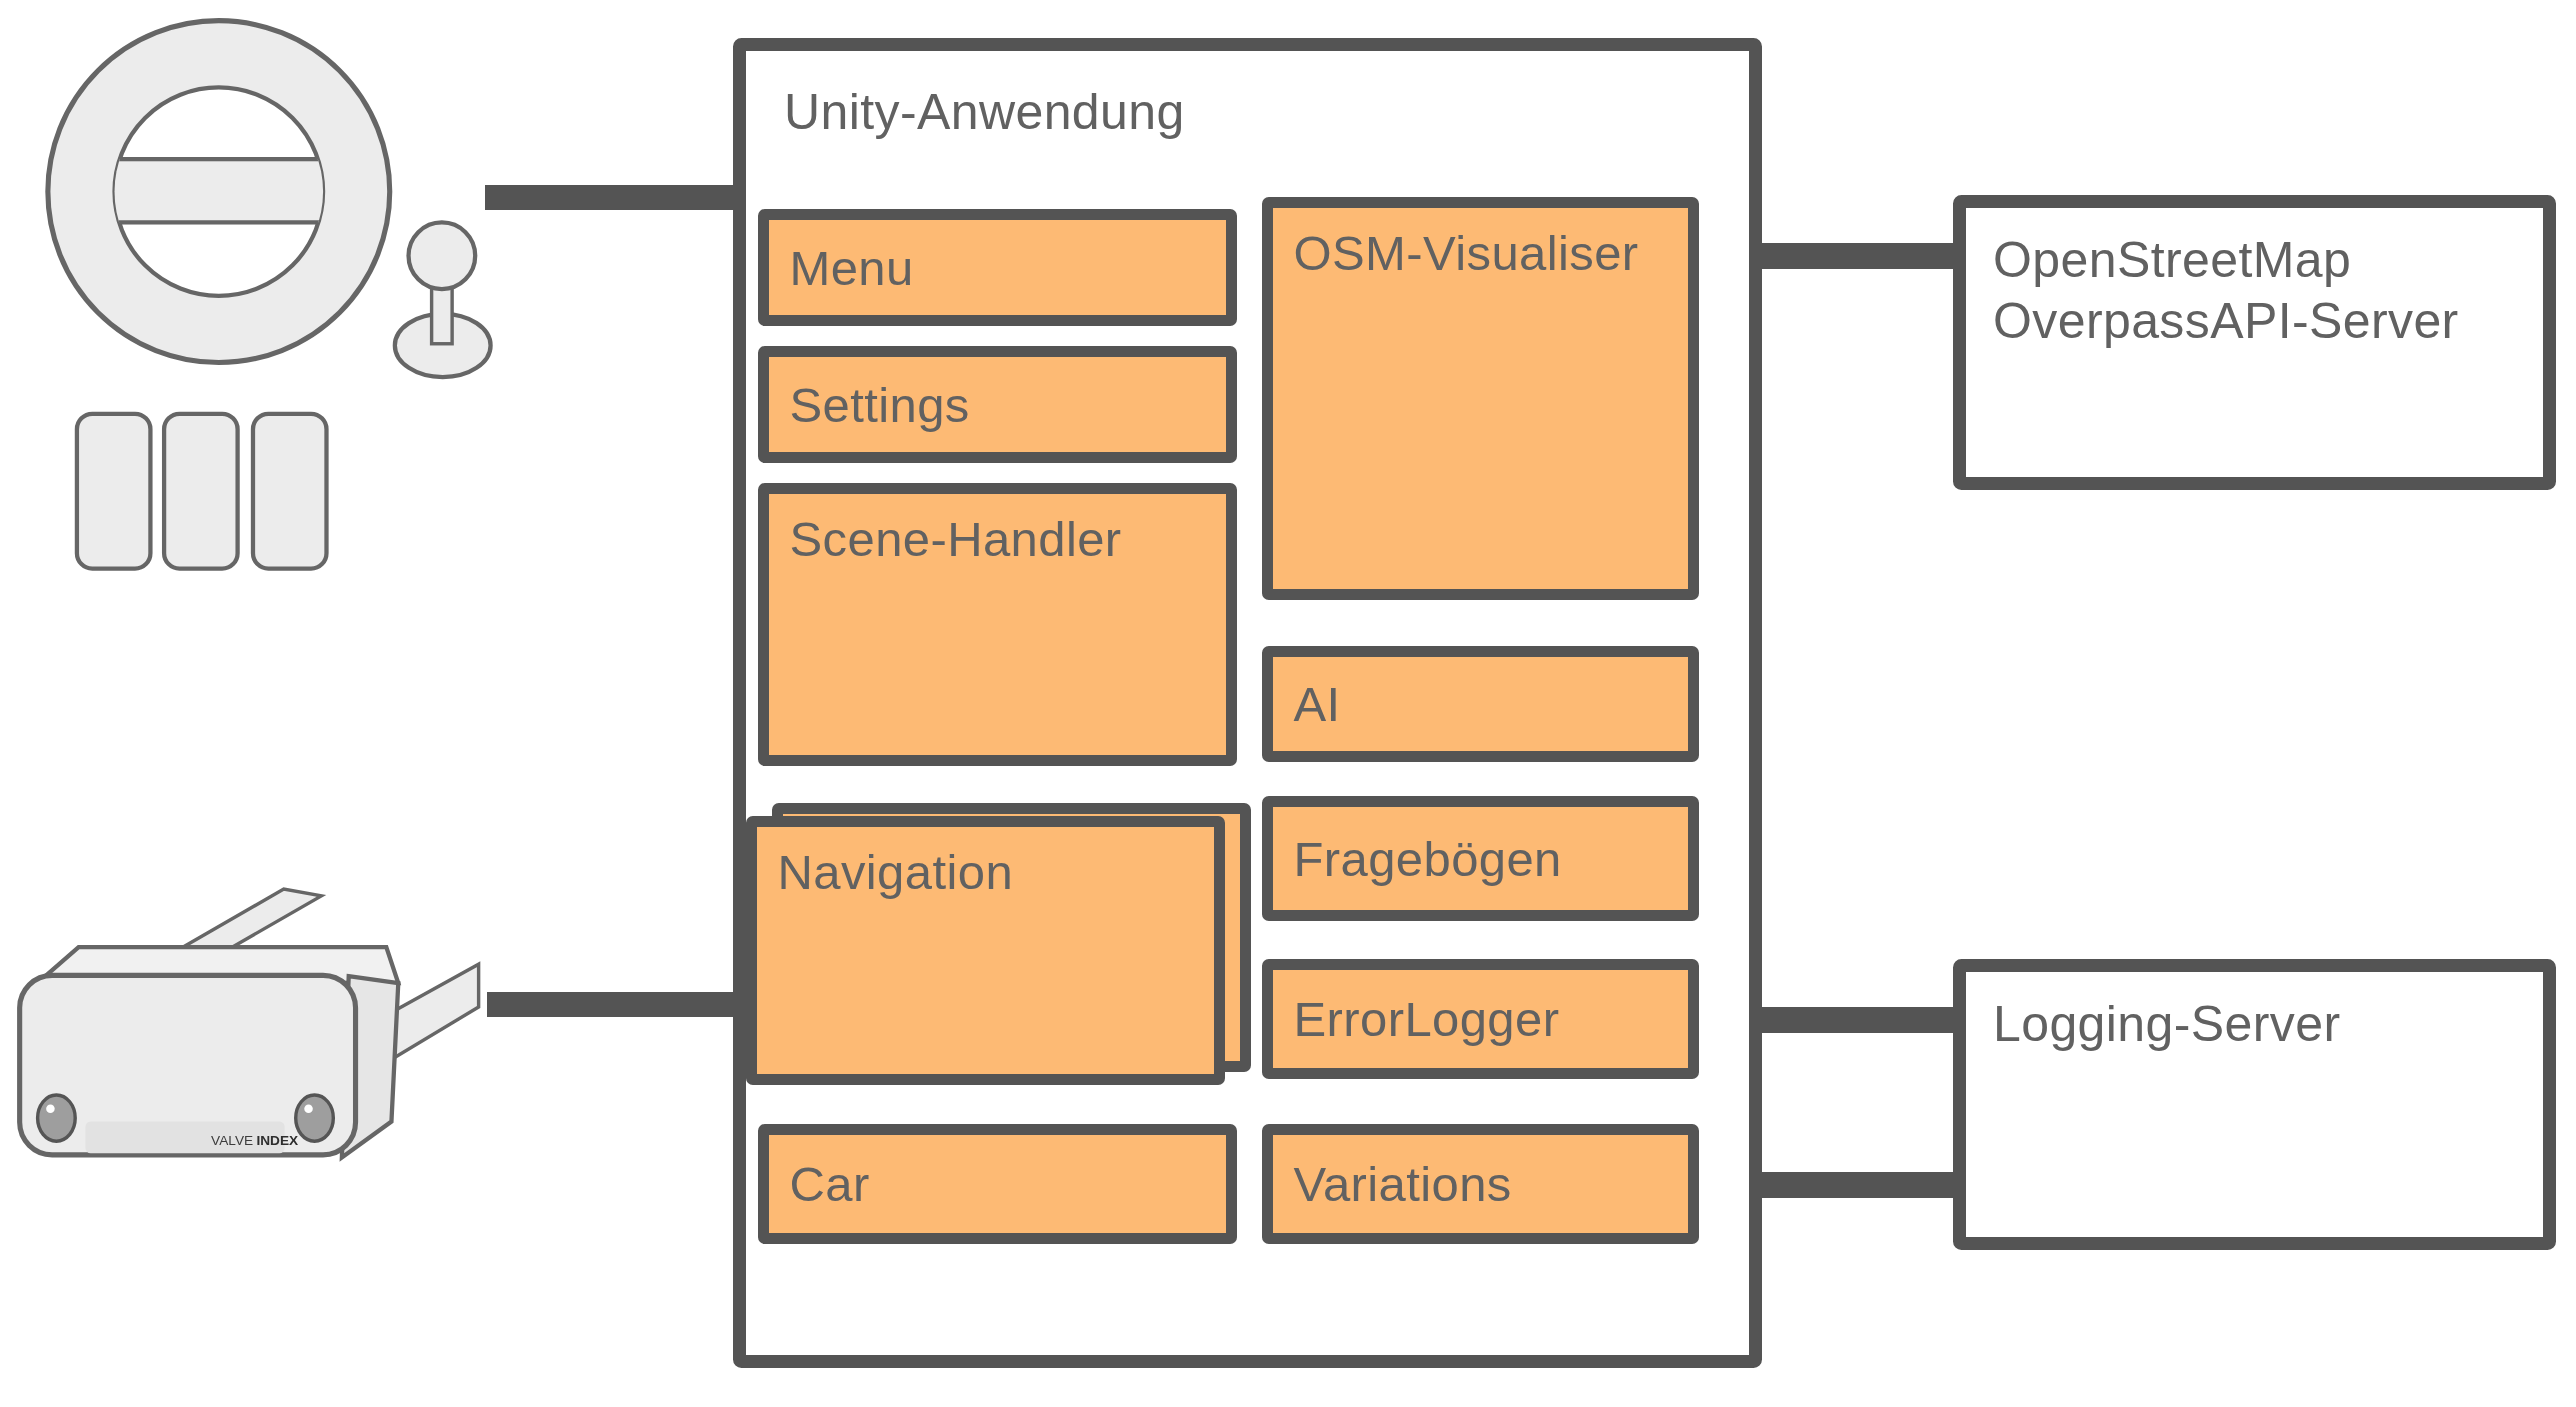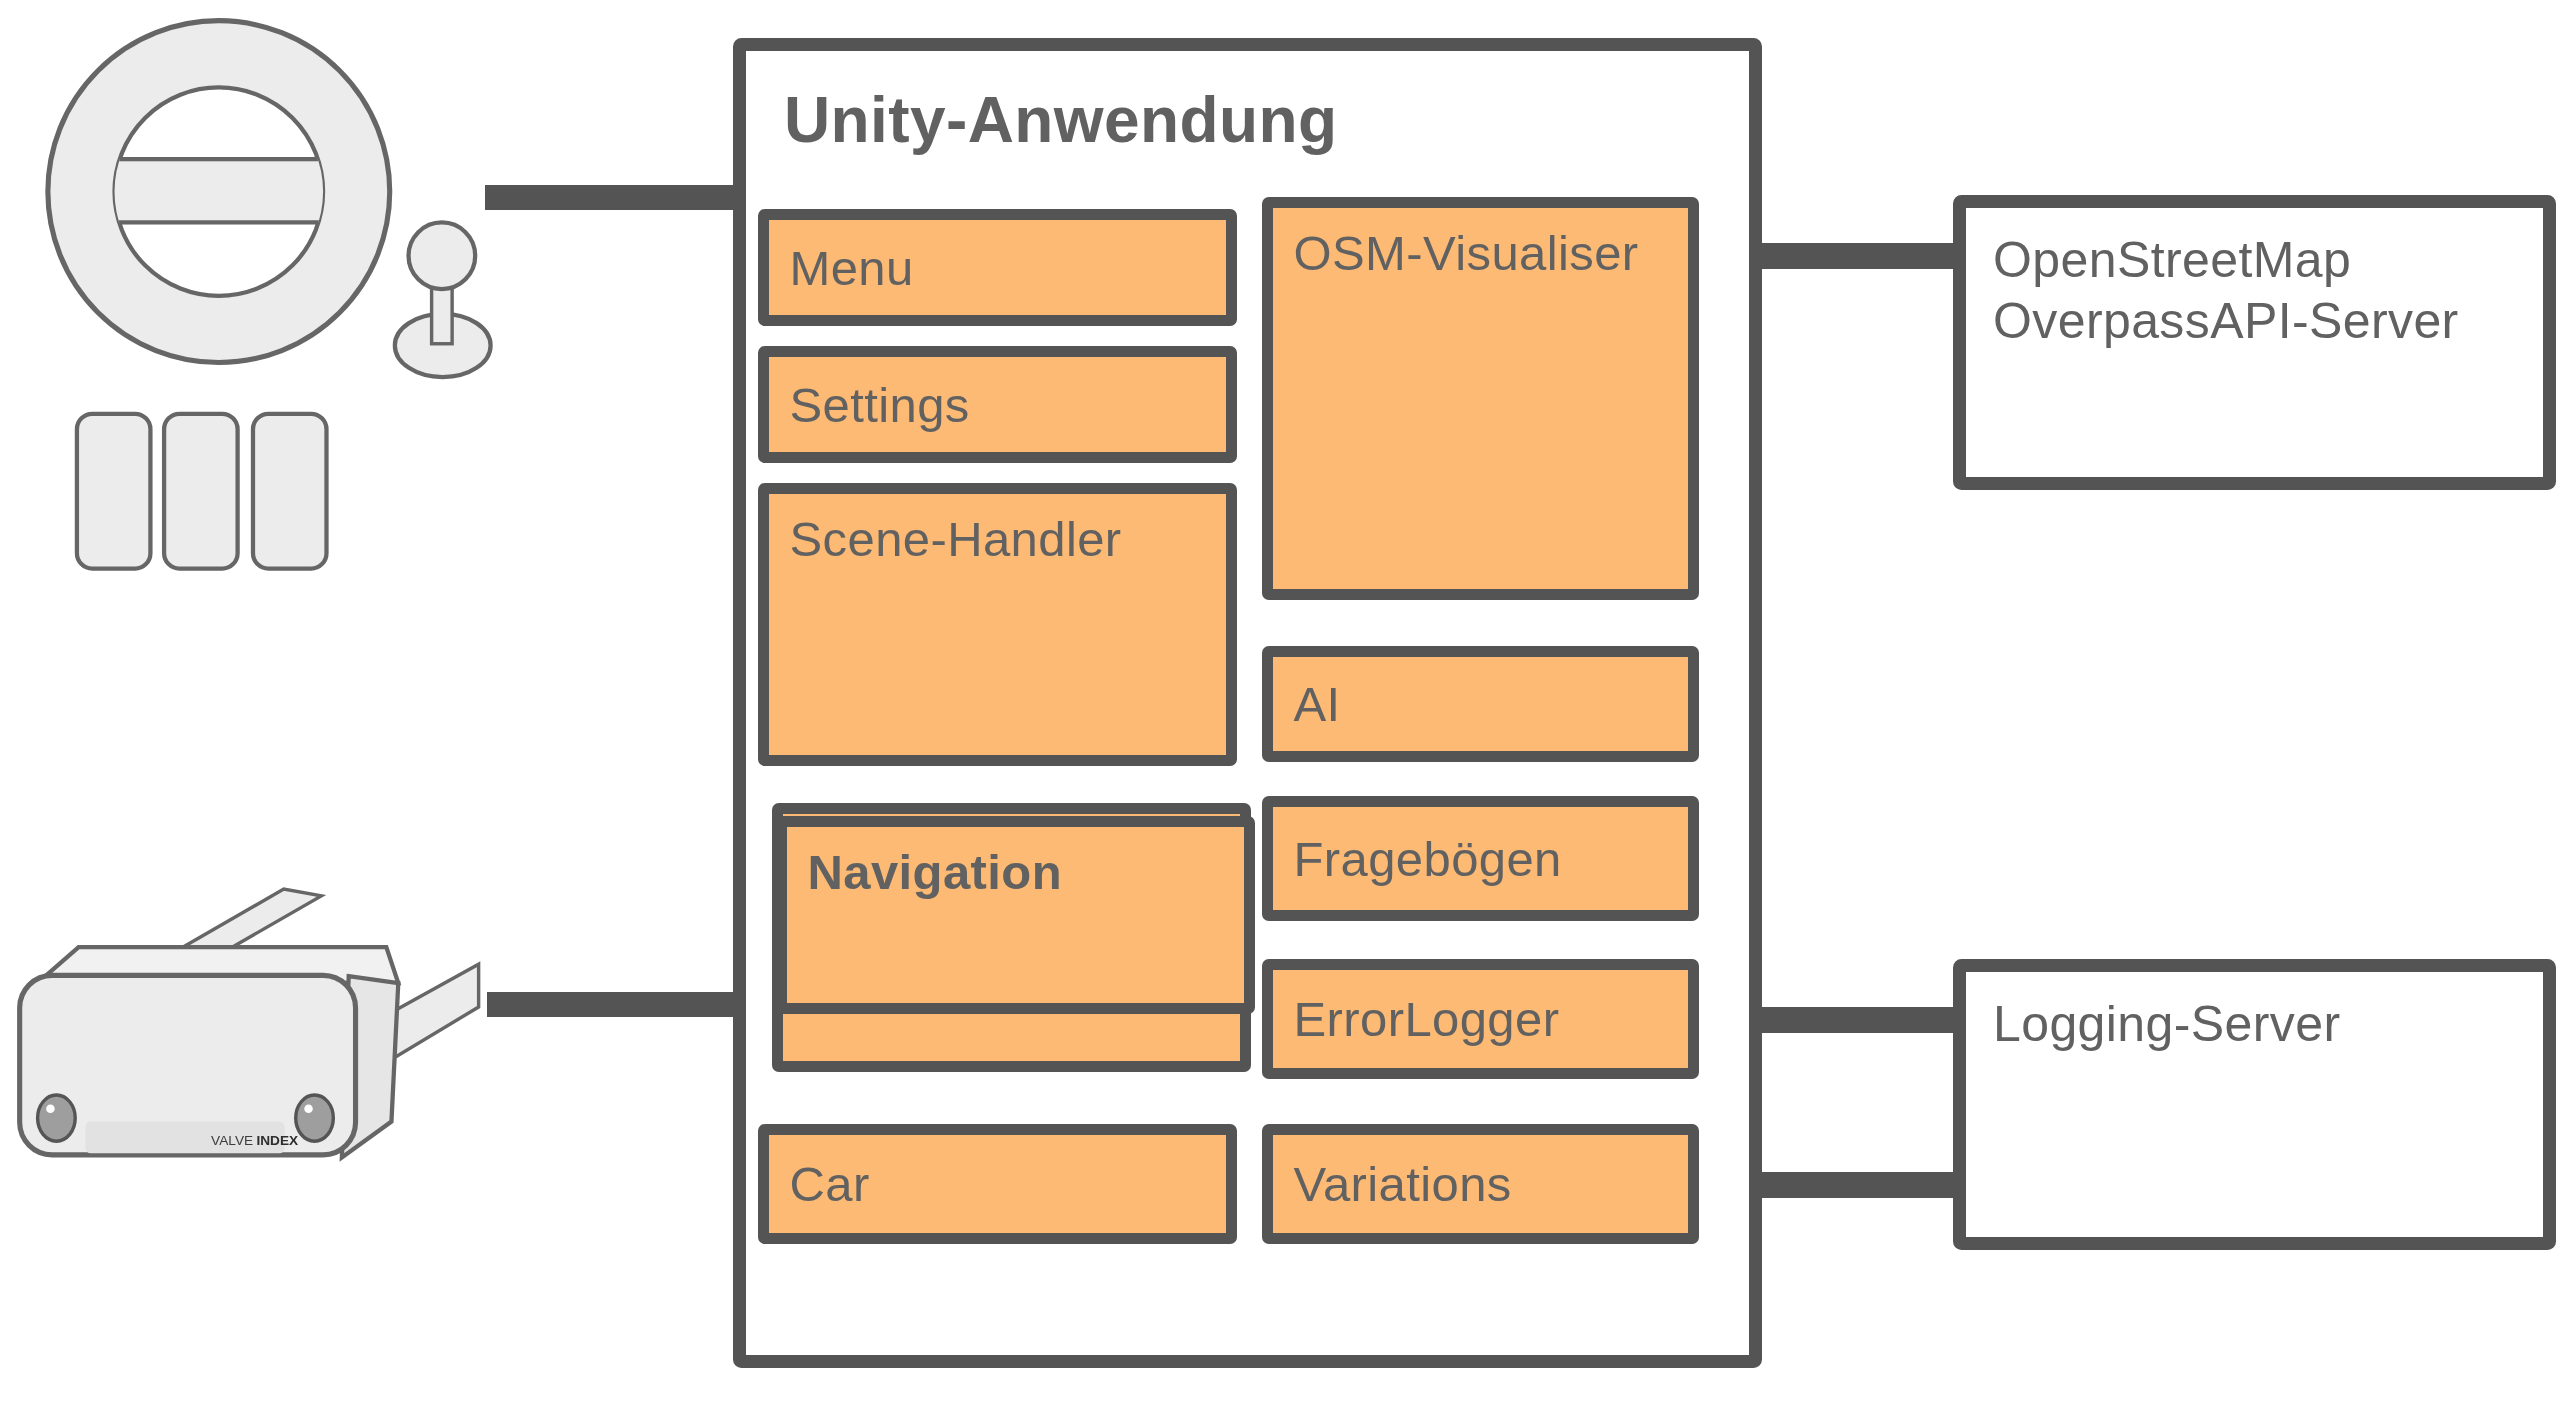--- a/index.html
+++ b/index.html
@@ -19,21 +19,21 @@
     color:var(--text);font-size:49px;letter-spacing:0.4px;
   }
   .box.center{display:flex;align-items:center;padding-left:20.5px;}
   .box.top{padding:17px 0 0 20.5px;}
   .frame{
     position:absolute;box-sizing:border-box;background:#ffffff;
     border:13px solid var(--border);border-radius:8.5px;
   }
   .frame-title{
     position:absolute;left:38px;top:32px;color:var(--text);
-    font-size:64px;letter-spacing:0.4px;font-weight:bold;
+    font-size:50px;letter-spacing:0.4px;
   }
   .server{
     position:absolute;box-sizing:border-box;background:#ffffff;
     border:13px solid var(--border);border-radius:8.5px;
     color:var(--text);font-size:50px;line-height:1.22;letter-spacing:0.4px;
     padding:22px 0 0 27px;
   }
   .connector{position:absolute;background:var(--line);}
   svg{position:absolute;left:0;top:0;}
 </style>
@@ -106,21 +106,21 @@
     <span>Menu</span>
   </div>
   <div class="box center" style="left:758px;top:346px;width:479px;height:117px;">
     <span>Settings</span>
   </div>
   <div class="box top" style="left:758px;top:483px;width:479px;height:283px;">
     <span>Scene-Handler</span>
   </div>
 
   <div class="box" style="left:772px;top:803px;width:479px;height:269px;"></div>
-  <div class="box top" style="left:776px;top:816px;width:479px;height:198px;font-weight:bold;">
+  <div class="box top" style="left:746px;top:816px;width:479px;height:269px;">
     <span>Navigation</span>
   </div>
 
   <div class="box center" style="left:758px;top:1124px;width:479px;height:120px;">
     <span>Car</span>
   </div>
 
   <div class="box top" style="left:1262px;top:197px;width:437px;height:403px;">
     <span>OSM-Visualiser</span>
   </div>

